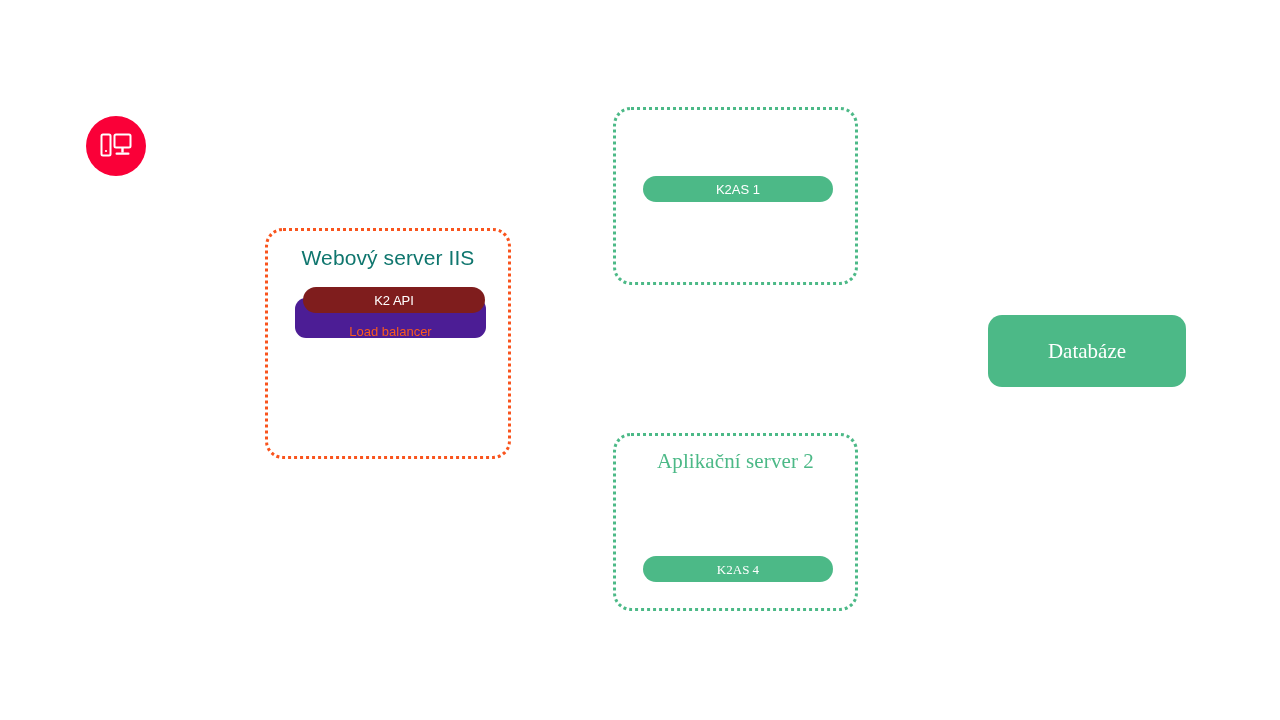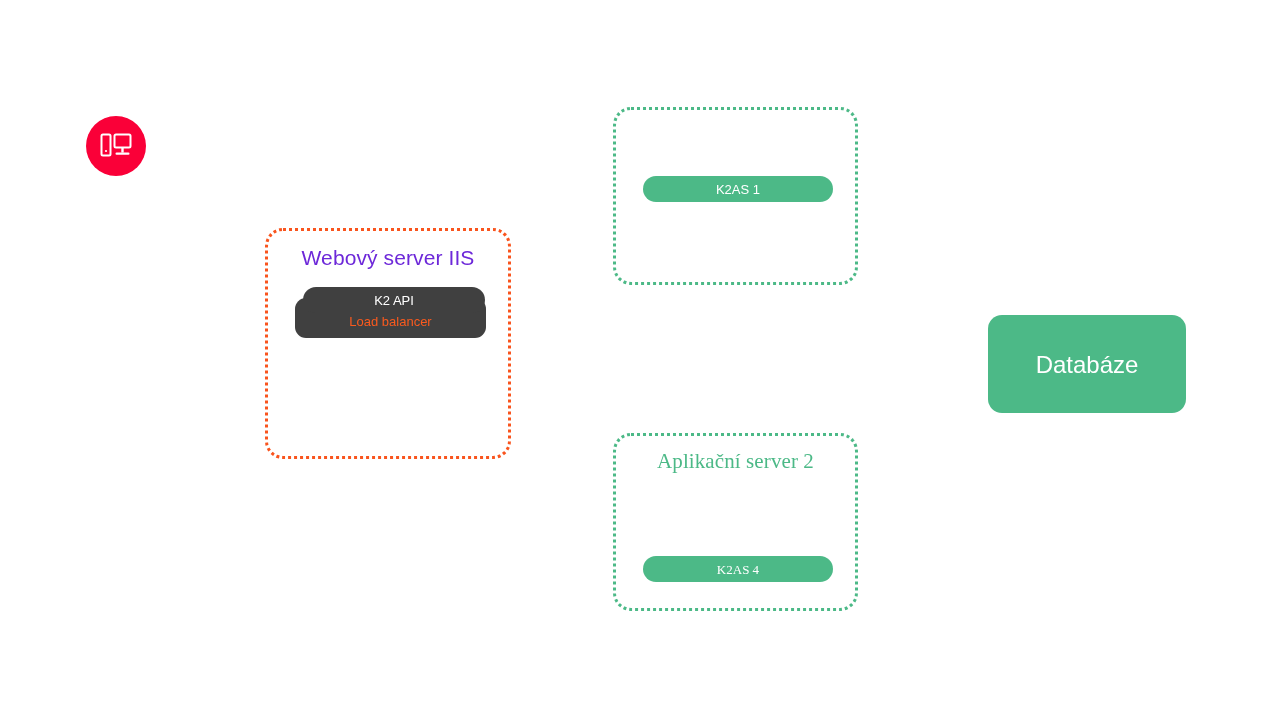--- a/index.html
+++ b/index.html
@@ -51,21 +51,21 @@
   }
 
   .zone-web {
     left: 265px;
     top: 228px;
     width: 246px;
     height: 231px;
     border: 3px dotted #f9541d;
     padding-top: 14px;
   }
-  .zone-web .zone-title { color: #6d28d9; }
+  .zone-web .zone-title { color: #0f766e; }
 
   .zone-app {
     width: 245px;
     height: 178px;
     border: 3px dotted #4cb987;
     padding-top: 12px;
   }
   .zone-app .zone-title { color: #4cb987; }
 
   .zone-app-1 { left: 613px; top: 107px; }
@@ -79,38 +79,38 @@
     width: 190px;
   }
   .lb-plate {
     position: absolute;
     left: 0;
     top: 11px;
     width: 191px;
     height: 40px;
     box-sizing: border-box;
     border-radius: 11px;
-    background: #404040;
+    background: #4c1d95;
     color: #fa5a1e;
     font-size: 13px;
     line-height: 13px;
     display: flex;
     align-items: flex-end;
     justify-content: center;
-    padding-bottom: 10px;
+    padding-bottom: 0;
   }
   .api-pill {
     position: absolute;
     left: 8px;
     top: 0;
     width: 182px;
     height: 26px;
     box-sizing: border-box;
     border-radius: 13px;
-    background: #404040;
+    background: #7f1d1d;
     color: #ffffff;
     font-size: 13px;
     line-height: 13px;
     display: flex;
     align-items: center;
     justify-content: center;
   }
 
   
   .as-pill {
@@ -130,30 +130,31 @@
   }
   .as-pill-1 { top: 66px; }
   .as-pill-2 { top: 120px; }
 
   
   .db-node {
     position: absolute;
     left: 988px;
     top: 315px;
     width: 198px;
-    height: 98px;
+    height: 72px;
     box-sizing: border-box;
     border-radius: 14px;
     background: #4cb987;
     color: #ffffff;
-    font-size: 24px;
+    font-size: 21px;
     line-height: 21px;
     display: flex;
     align-items: center;
     justify-content: center;
+    font-family: Liberation Serif, serif;
   }
 </style>
 </head>
 <body>
 
 <div id="canvas">
 
   <div class="client-node">
     <span>
       <svg width="32" height="26" viewBox="0 0 32 26" aria-hidden="true">

